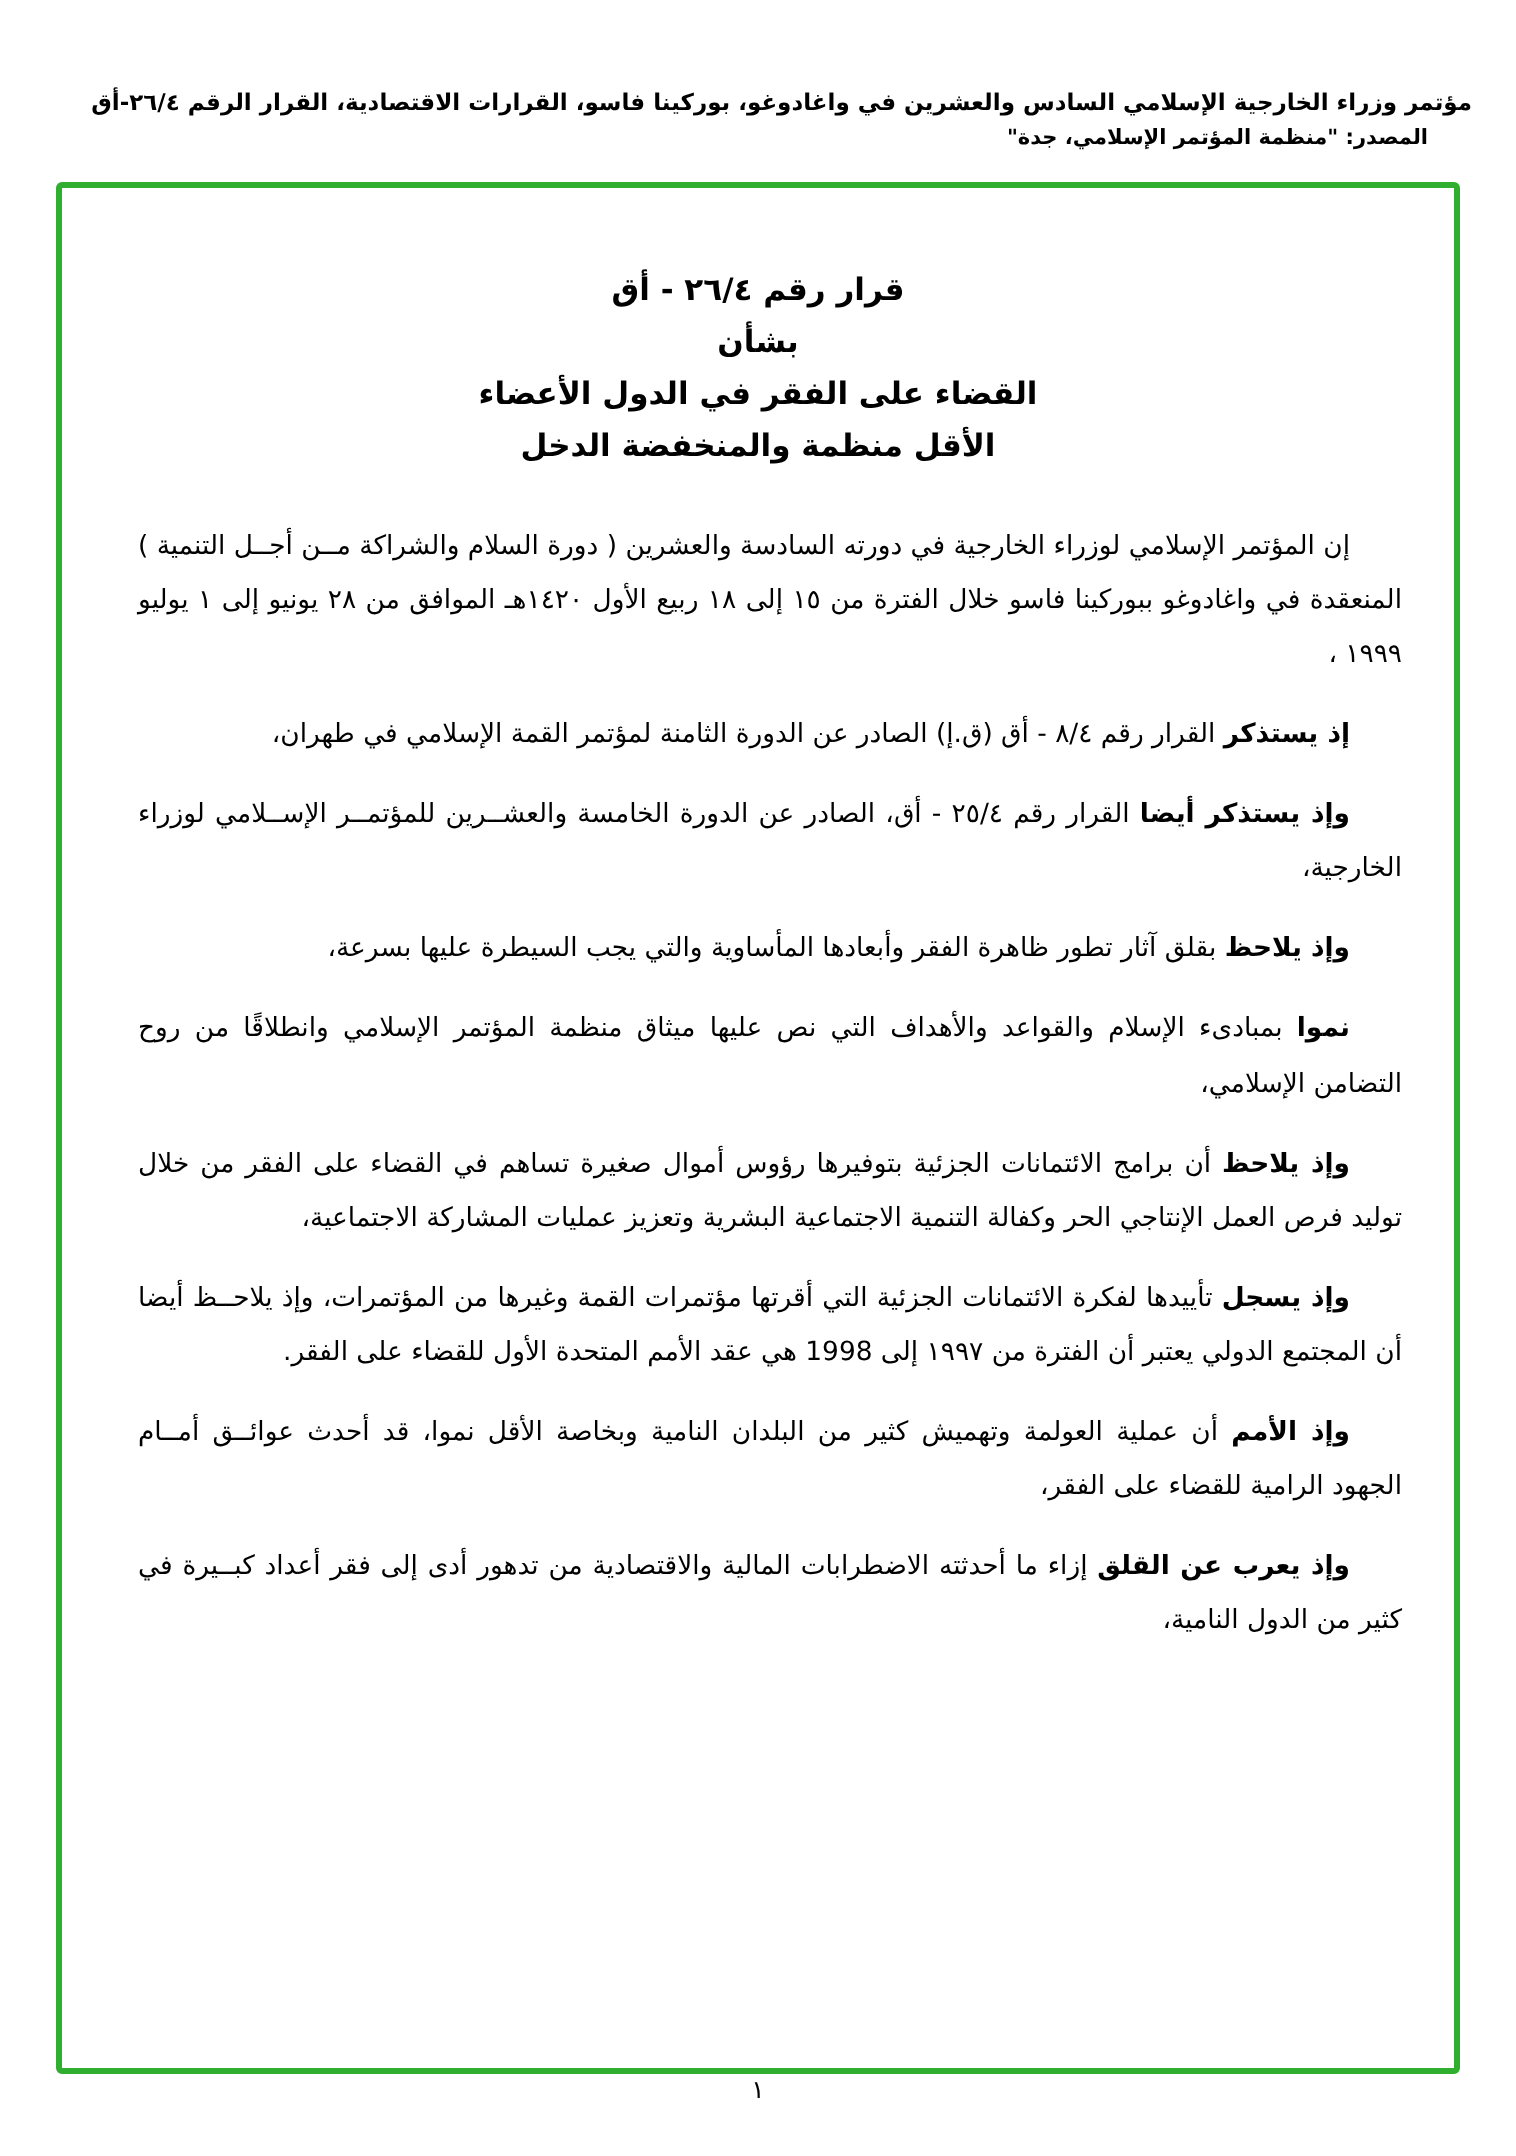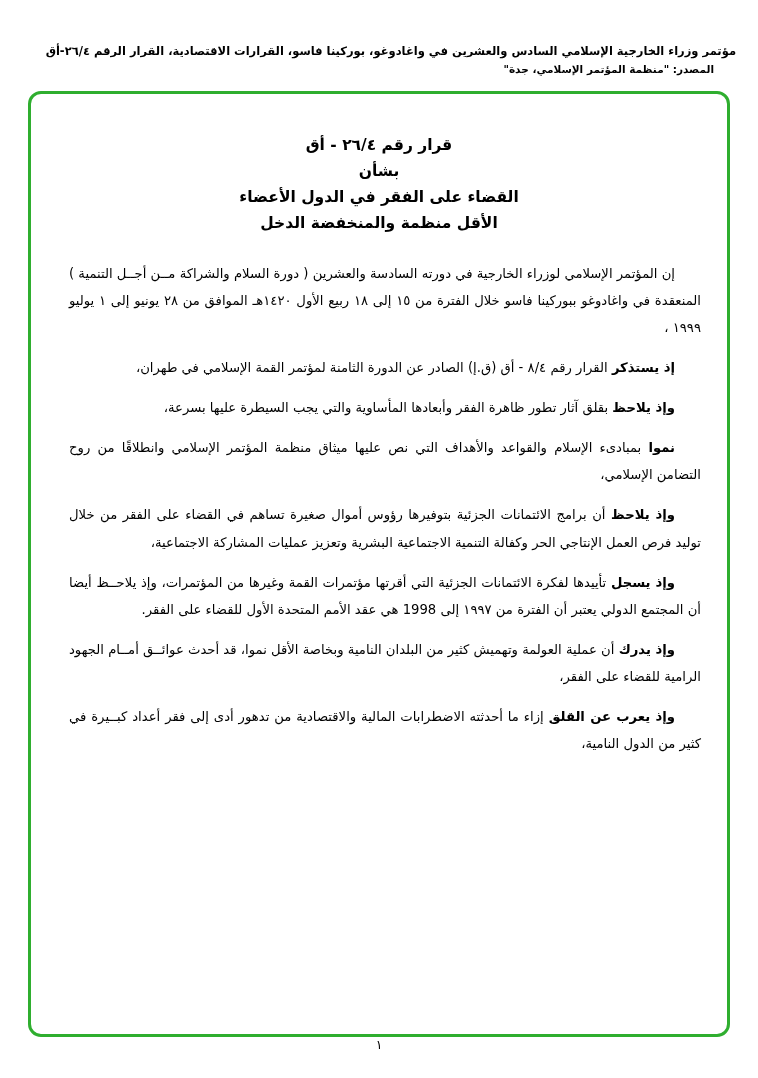--- a/index.html
+++ b/index.html
@@ -25,21 +25,21 @@
   .header-line2 {
     font-size: 10.5px;
     font-weight: 700;
     text-align: right;
     padding: 5px 22px 0 0;
   }
 
   .res-box {
     margin: 16px 28px 0 28px;
     border: 3px solid #2fae2f;
-    border-radius: 13px;
+    border-radius: 3px;
     box-sizing: border-box;
     height: 946px;
     padding: 34px 26px 2px 26px;
     overflow: hidden;
     background: #ffffff;
   }
 
   .title-block { text-align: center; margin-top: 6px; }
   .title-line {
     font-weight: 700;
@@ -84,31 +84,32 @@
       <div class="title-line">القضاء على الفقر في الدول الأعضاء</div>
       <div class="title-line">الأقل منظمة والمنخفضة الدخل</div>
     </div>
 
     <div class="paragraphs">
 
       <p class="para"><span class="lead"></span><span>إن المؤتمر الإسلامي لوزراء الخارجية في دورته السادسة والعشرين ( دورة السلام والشراكة مــن أجــل التنمية ) المنعقدة في واغادوغو ببوركينا فاسو خلال الفترة من ١٥ إلى ١٨ ربيع الأول ١٤٢٠هـ الموافق من ٢٨ يونيو إلى ١ يوليو ١٩٩٩ ،</span></p>
 
       <p class="para"><span class="lead">إذ يستذكر</span><span> القرار رقم ٨/٤ - أق (ق.إ) الصادر عن الدورة الثامنة لمؤتمر القمة الإسلامي في طهران،</span></p>
 
+      <p class="para"><span class="lead">وإذ يستذكر أيضا</span><span> القرار رقم ٢٥/٤ - أق، الصادر عن الدورة الخامسة والعشــرين للمؤتمــر الإســلامي لوزراء الخارجية،</span></p>
 
       <p class="para"><span class="lead">وإذ يلاحظ</span><span> بقلق آثار تطور ظاهرة الفقر وأبعادها المأساوية والتي يجب السيطرة عليها بسرعة،</span></p>
 
 
       <p class="para"><span class="lead">نموا</span><span> بمبادىء الإسلام والقواعد والأهداف التي نص عليها ميثاق منظمة المؤتمر الإسلامي وانطلاقًا من روح التضامن الإسلامي،</span></p>
 
       <p class="para"><span class="lead">وإذ يلاحظ</span><span> أن برامج الائتمانات الجزئية بتوفيرها رؤوس أموال صغيرة تساهم في القضاء على الفقر من خلال توليد فرص العمل الإنتاجي الحر وكفالة التنمية الاجتماعية البشرية وتعزيز عمليات المشاركة الاجتماعية،</span></p>
 
       <p class="para"><span class="lead">وإذ يسجل</span><span> تأييدها لفكرة الائتمانات الجزئية التي أقرتها مؤتمرات القمة وغيرها من المؤتمرات، وإذ يلاحــظ أيضا أن المجتمع الدولي يعتبر أن الفترة من ١٩٩٧ إلى 1998 هي عقد الأمم المتحدة الأول للقضاء على الفقر.</span></p>
 
-      <p class="para"><span class="lead">وإذ يدرك</span><span> أن عملية العولمة وتهميش كثير من البلدان النامية وبخاصة الأقل نموا، قد أحدث عوائــق أمــام الجهود الرامية للقضاء على الفقر،</span></p>
+      <p class="para"><span class="lead">وإذ الأمم</span><span> أن عملية العولمة وتهميش كثير من البلدان النامية وبخاصة الأقل نموا، قد أحدث عوائــق أمــام الجهود الرامية للقضاء على الفقر،</span></p>
 
       <p class="para"><span class="lead">وإذ يعرب عن القلق</span><span> إزاء ما أحدثته الاضطرابات المالية والاقتصادية من تدهور أدى إلى فقر أعداد كبــيرة في كثير من الدول النامية،</span></p>
 
     </div>
   </div>
 
   <div class="page-number">١</div>
 
 </div>
 

